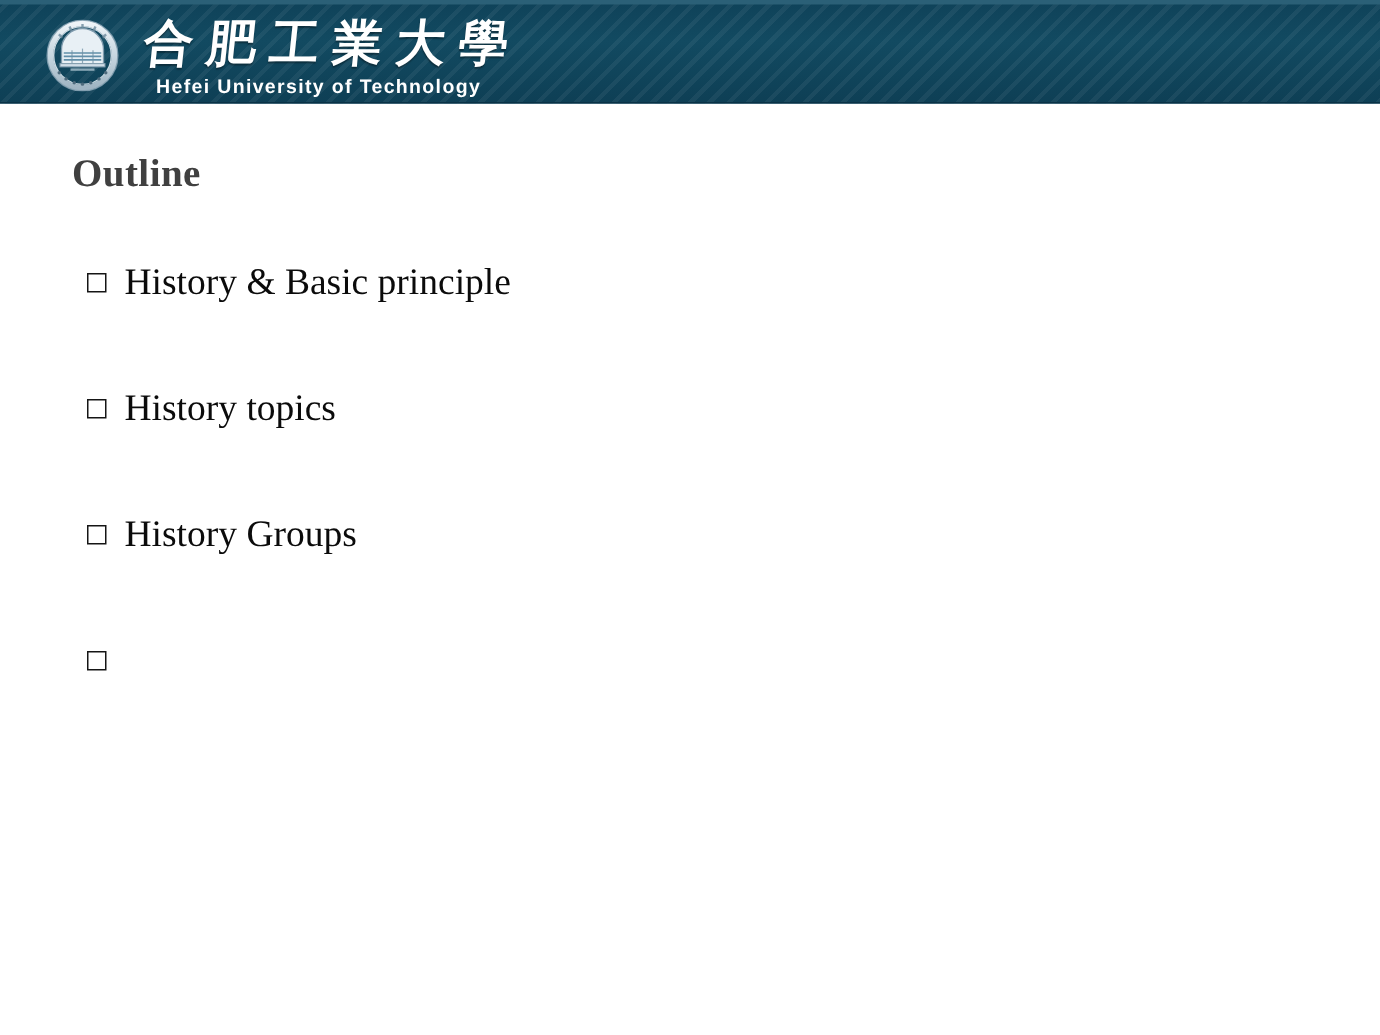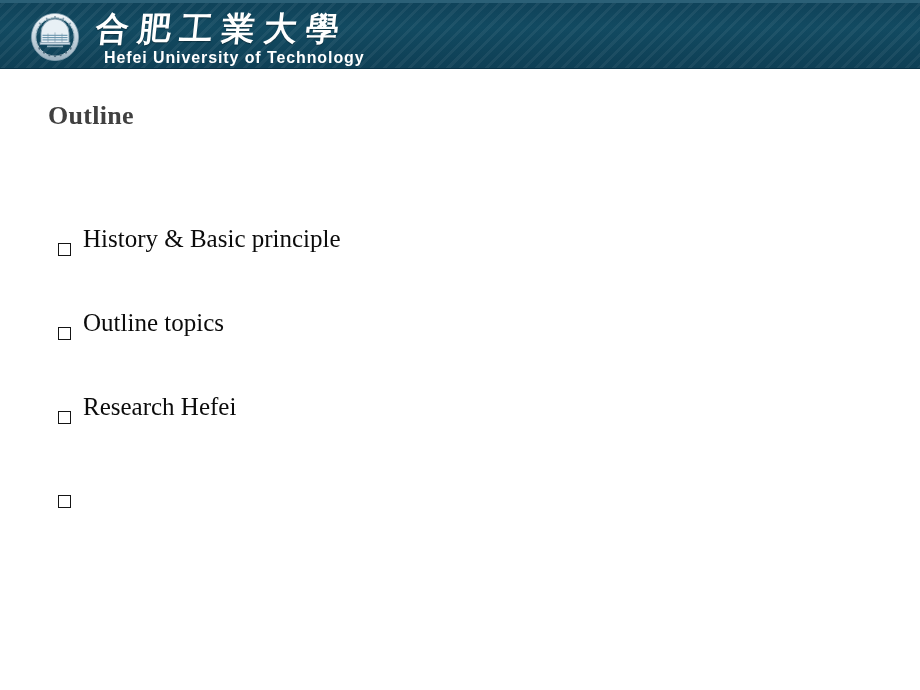--- a/index.html
+++ b/index.html
@@ -91,21 +91,21 @@
   
   .en-name {
     position: absolute;
     left: 104px;
     top: 49px;
     width: 300px;
   }
   .en-name-text {
     display: block;
     font-family: "Liberation Sans", sans-serif;
-    font-size: 16px;
+    font-size: 13px;
     font-weight: bold;
     color: #ffffff;
     letter-spacing: 0.9px;
     line-height: 17px;
     white-space: nowrap;
   }
 
   
   .slide-title {
     position: absolute;
@@ -124,21 +124,21 @@
     position: absolute;
     left: 58px;
     top: 172px;
     width: 800px;
     list-style: none;
     margin: 0;
     padding: 0;
   }
   .outline-item {
     display: flex;
-    align-items: flex-end;
+    align-items: flex-start;
     height: 84px;
   }
   .bullet-square {
     flex: 0 0 auto;
     display: inline-block;
     width: 13px;
     height: 13px;
     margin-top: 10px;
     margin-right: 12px;
     border: 1.6px solid #151515;
@@ -229,26 +229,26 @@
 
   <ul class="outline-list">
 
     <li class="outline-item">
       <span class="bullet-square"></span>
       <span class="outline-label">History &amp; Basic principle</span>
     </li>
 
     <li class="outline-item">
       <span class="bullet-square"></span>
-      <span class="outline-label">Outline topics</span>
-    </li>
-
-    <li class="outline-item">
-      <span class="bullet-square"></span>
-      <span class="outline-label">Research Hefei</span>
+      <span class="outline-label">History topics</span>
+    </li>
+
+    <li class="outline-item">
+      <span class="bullet-square"></span>
+      <span class="outline-label">History Groups</span>
     </li>
 
 
     <li class="outline-item">
       <span class="bullet-square"></span>
     </li>
 
   </ul>
 
 </div>

